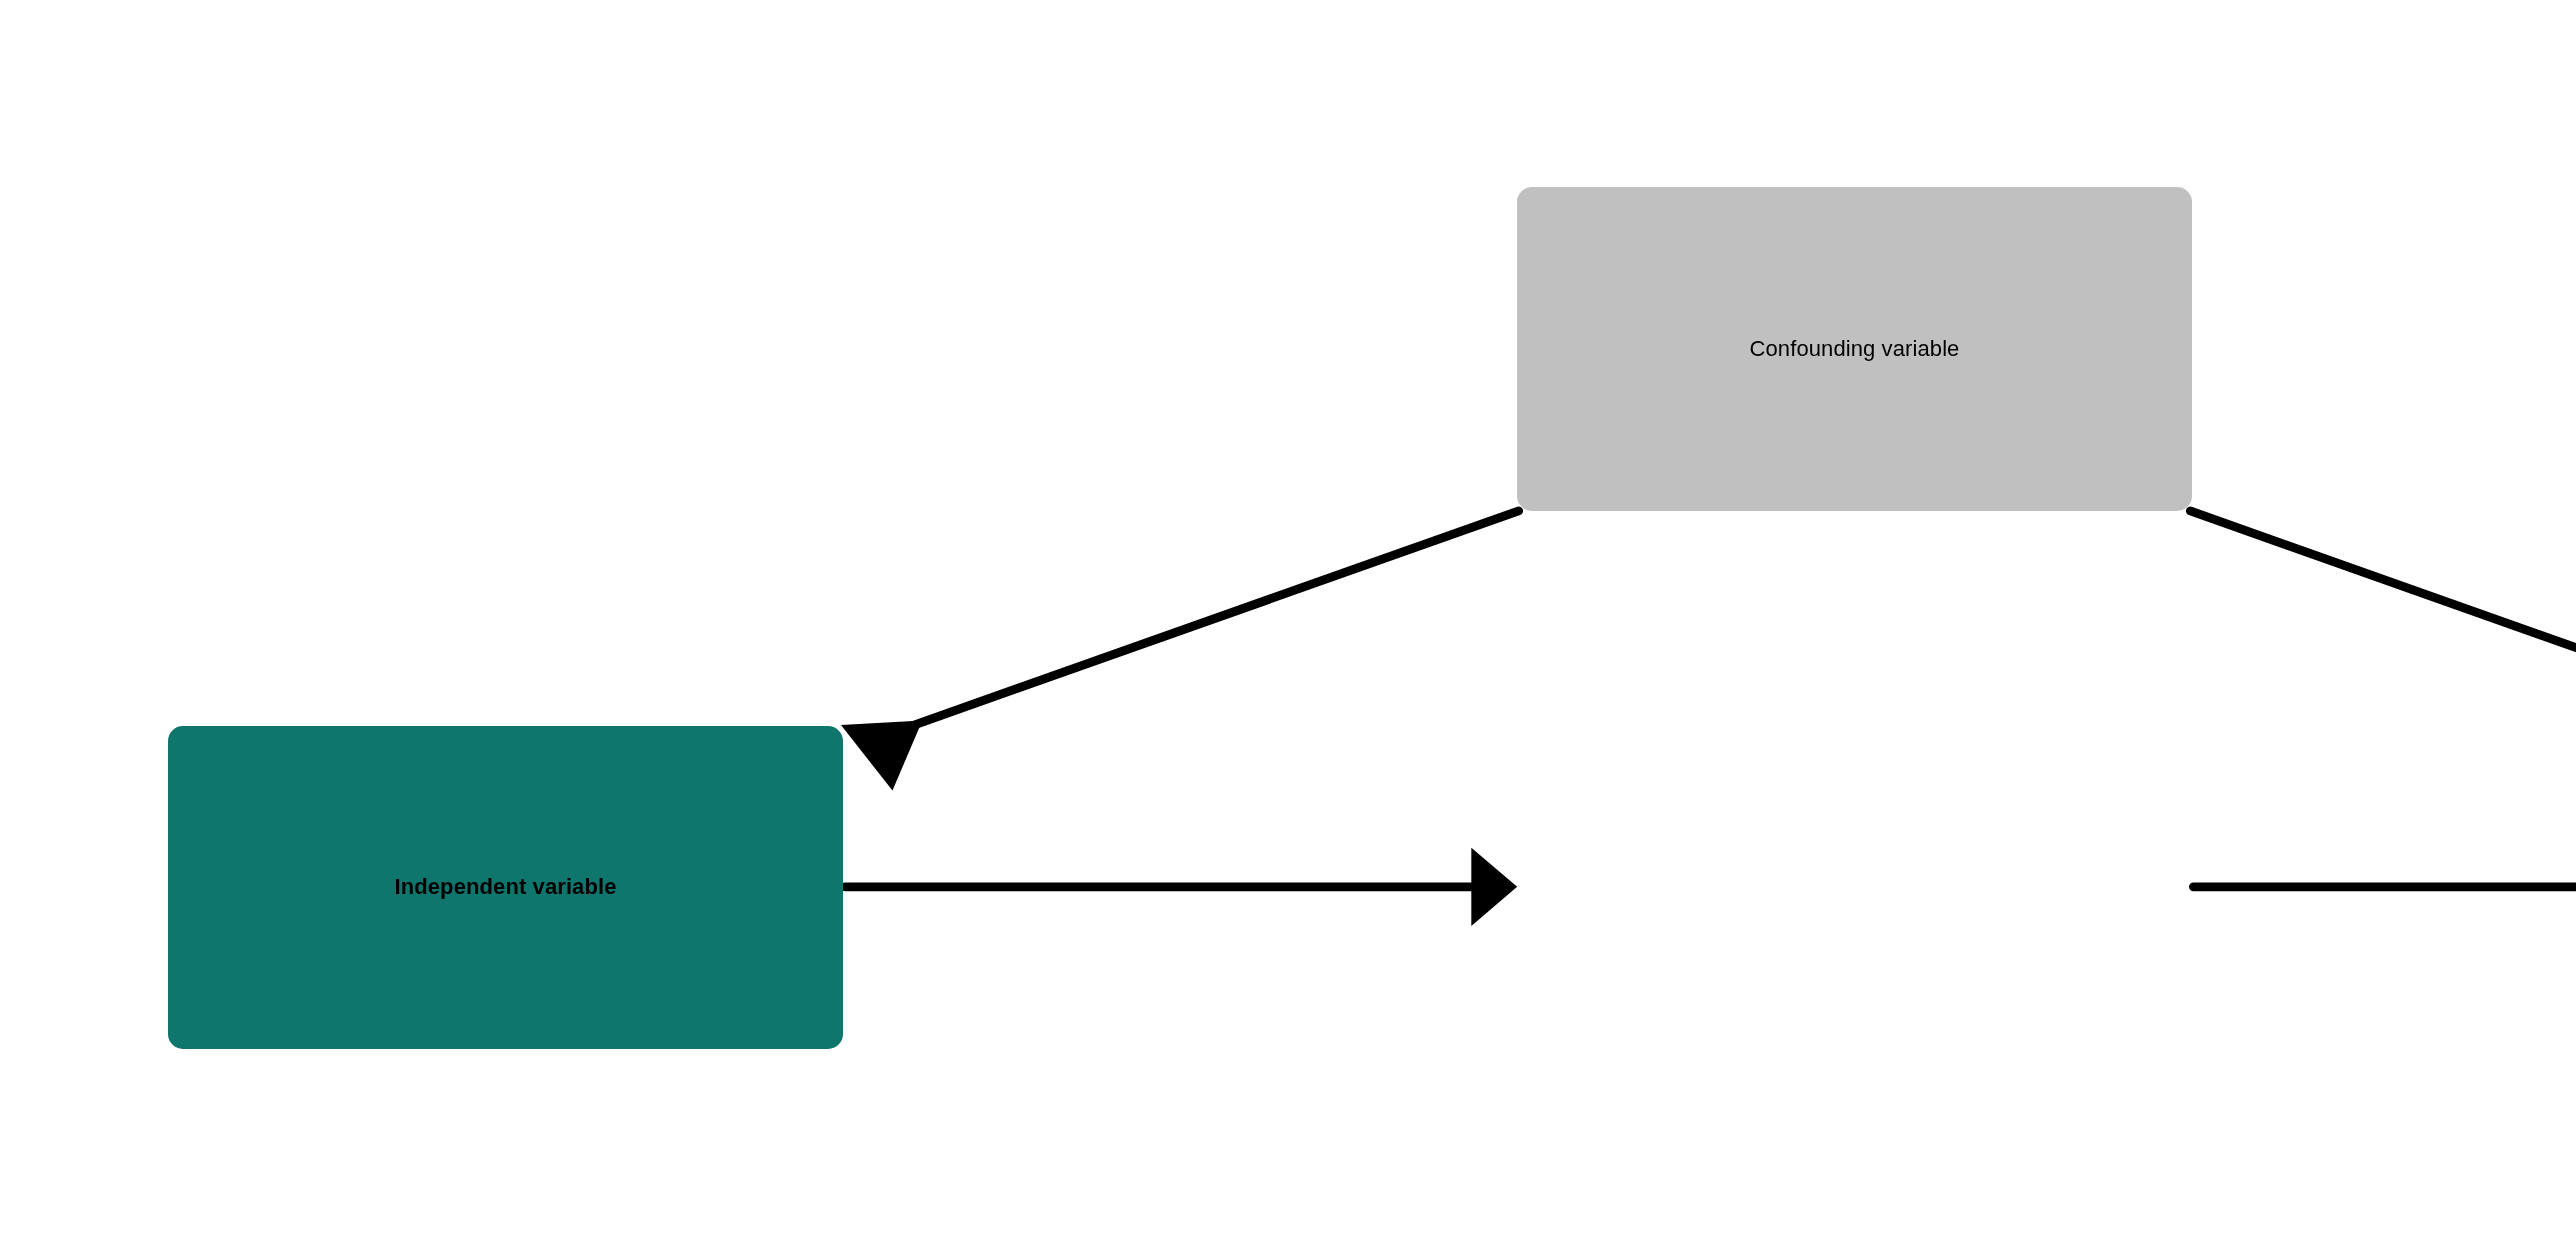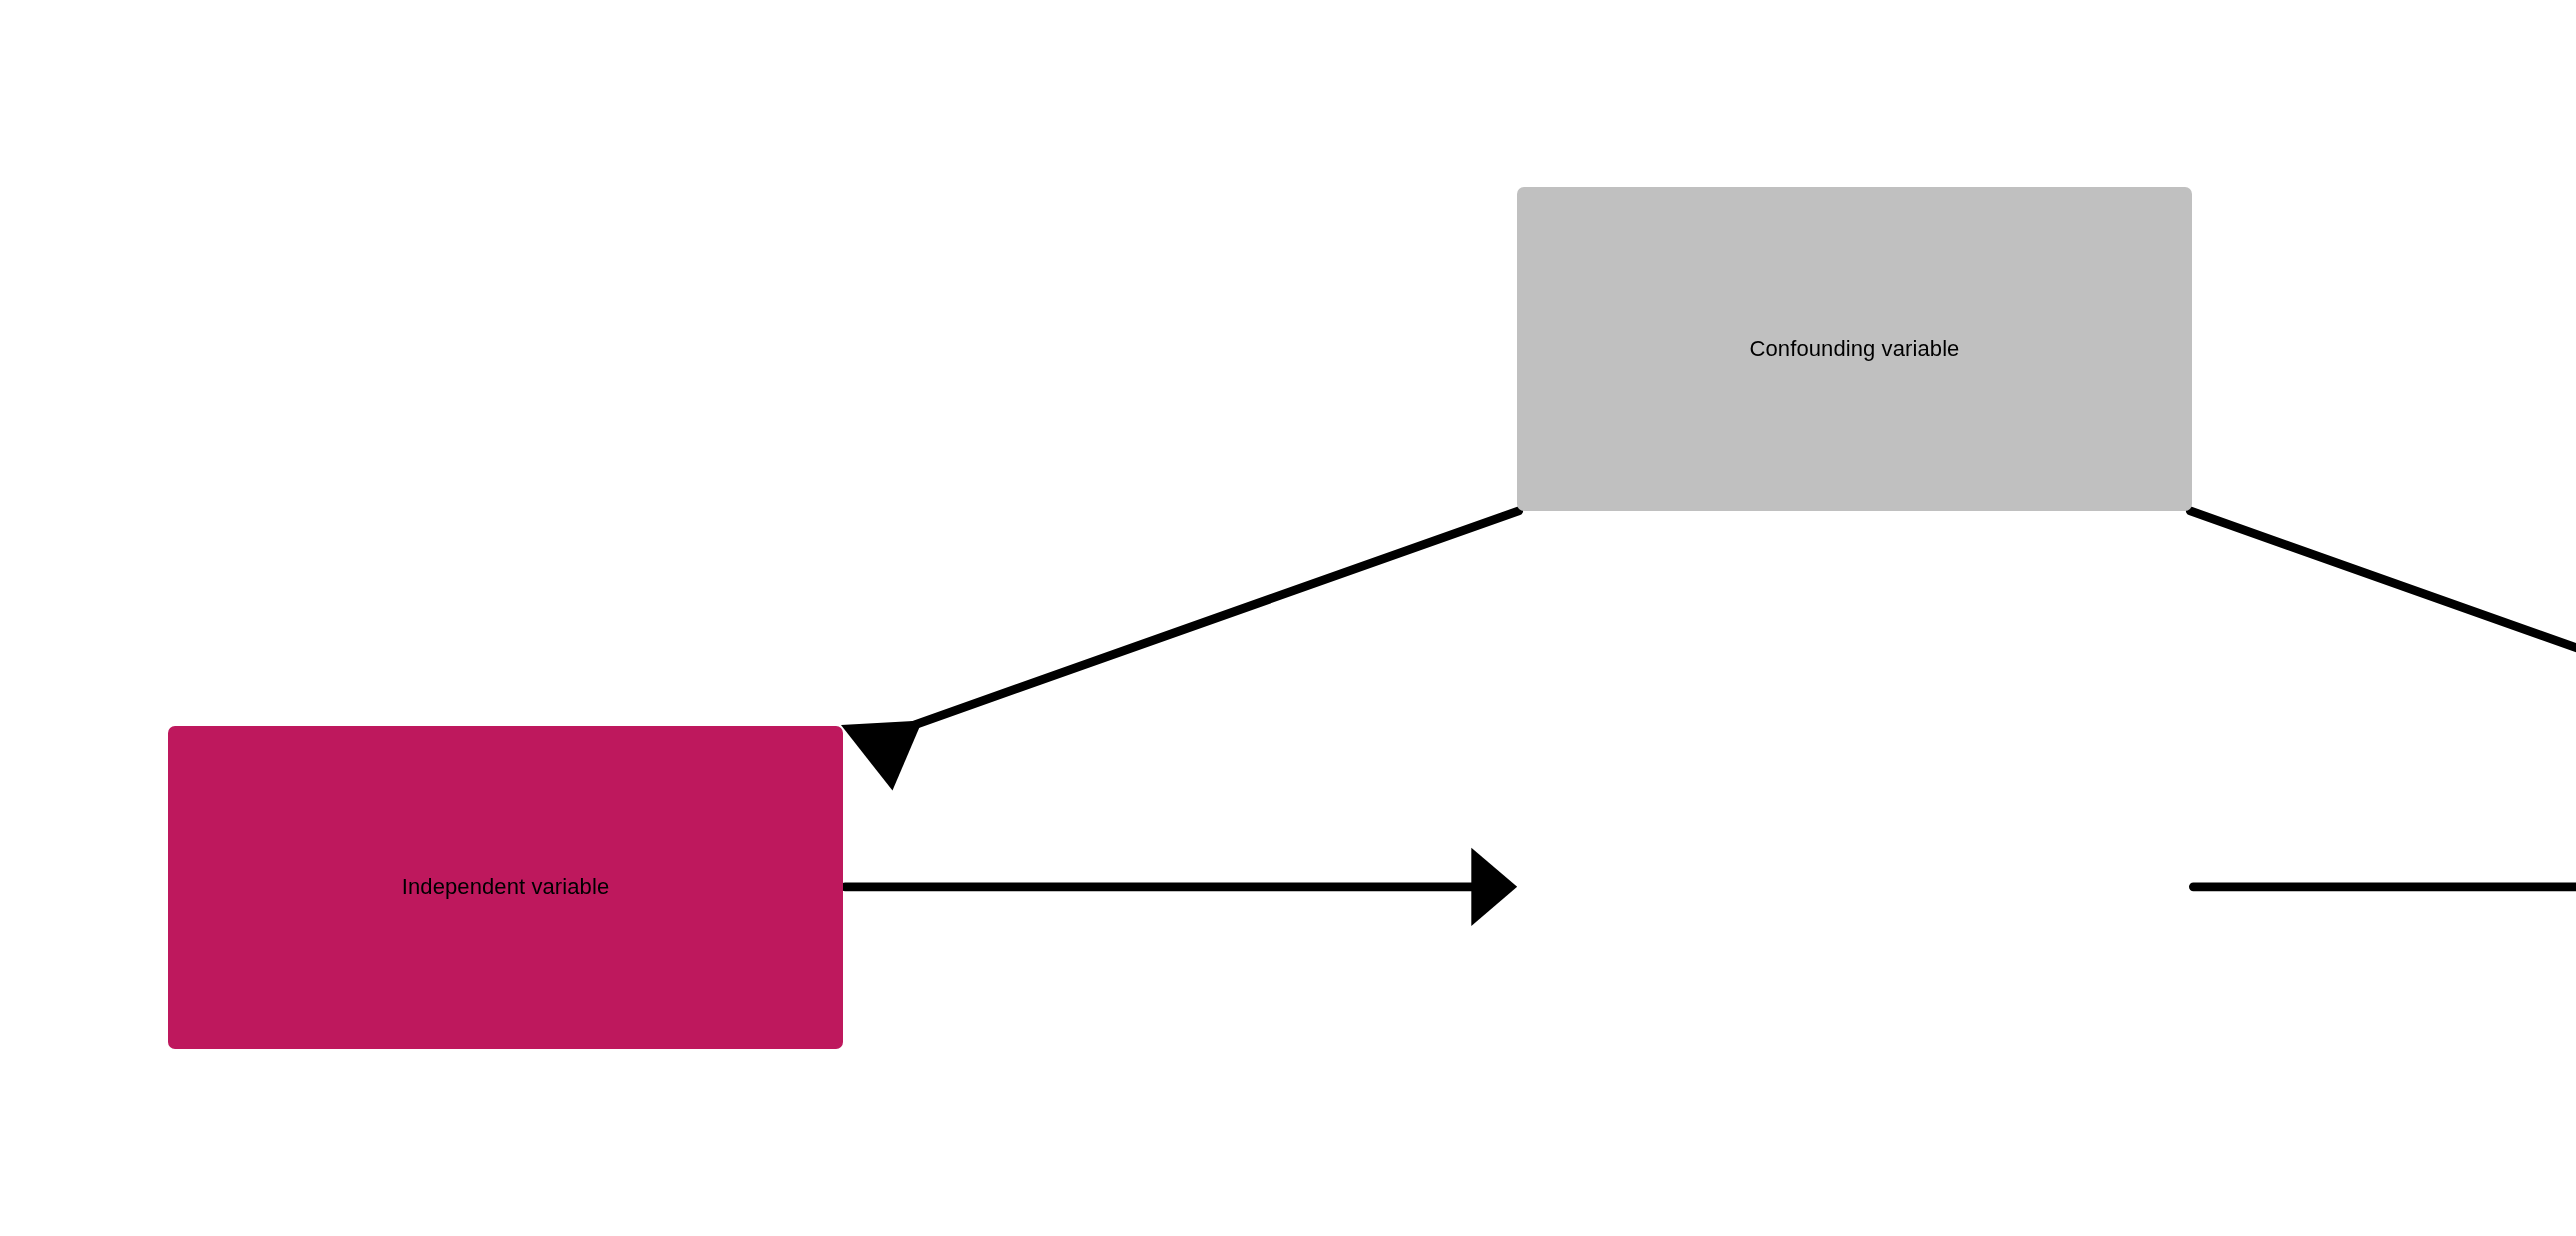--- a/index.html
+++ b/index.html
@@ -22,21 +22,21 @@
     position: absolute;
     left: 0;
     top: 0;
     width: 3709px;
     height: 1236px;
     pointer-events: none;
   }
   .node {
     position: absolute;
     box-sizing: border-box;
-    border-radius: 7px;
+    border-radius: 15px;
     display: flex;
     align-items: center;
     justify-content: center;
     text-align: right;
   }
   .node-label {
     font-family: "Liberation Sans", sans-serif;
     font-size: 22px;
     line-height: 1.2;
     color: #000000;
@@ -45,21 +45,22 @@
     user-select: none;
   }
 
   
   #node-confounding {
     left: 1517px;  top: 187px;   width: 675px; height: 324px;
     background: #c0c0c0;
   }
   #node-independent {
     left: 168px;   top: 726px;  width: 675px; height: 323px;
-    background: #be185d;
+    background: #0f766e;
+    font-weight: bold;
   }
   #node-causal {
     left: 1517px;  top: 726px;  width: 675px; height: 323px;
     background: #e0e0e0;
   }
 </style>
 </head>
 <body>
 
 <div id="canvas">

